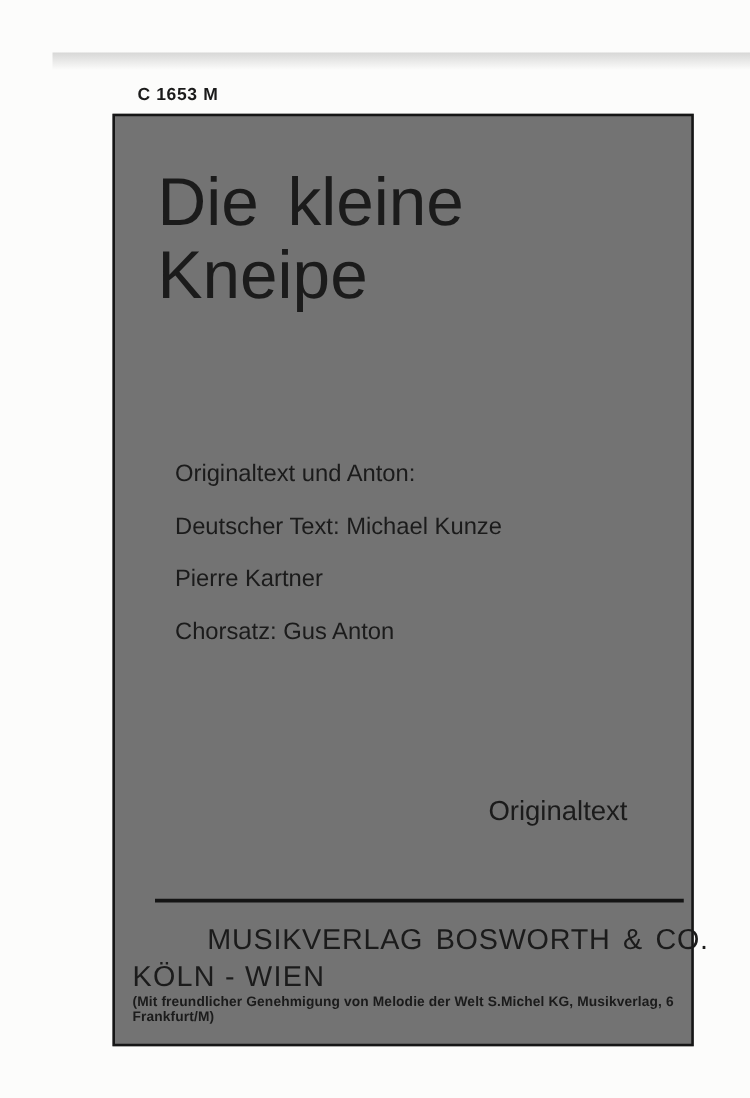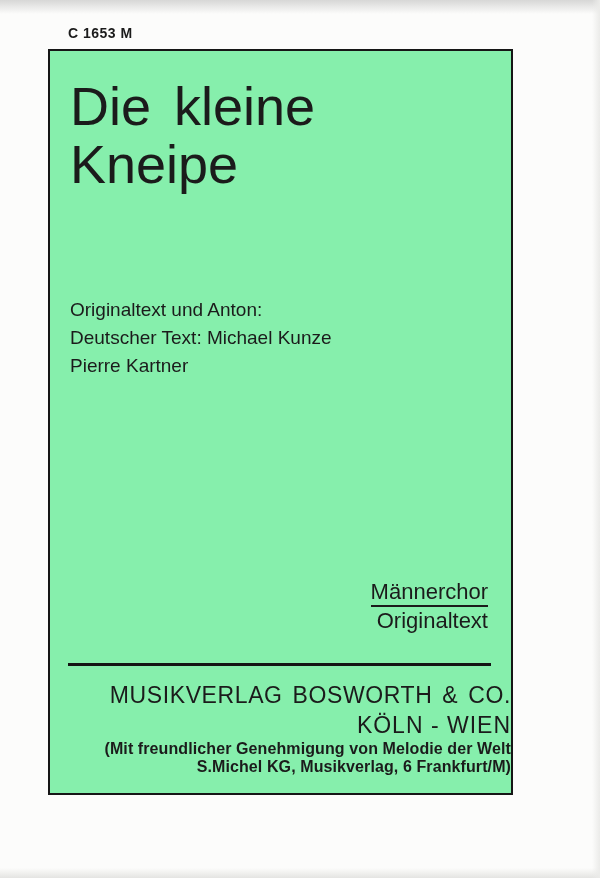--- a/index.html
+++ b/index.html
@@ -1,15 +1,15 @@
 <!DOCTYPE html>
 <html><head>
 <meta charset="utf-8">
 <style>
-  * { margin: 0; padding: 0; box-sizing: border-box; }
+  * { margin: 14px; padding: 0; box-sizing: border-box; }
   html, body { width: 600px; height: 878px; }
   body {
     position: relative;
     font-family: "Liberation Sans", "DejaVu Sans", sans-serif;
     background: #fcfcfb;
     color: #1b1b1b;
     overflow: hidden;
   }
   
   .scan-edge-top {
@@ -30,21 +30,21 @@
 
   .plate-number {
     position: absolute; left: 68px; top: 25px;
     font-size: 14px; font-weight: bold; letter-spacing: 0.5px;
   }
 
   .cover-box {
     position: absolute; left: 48px; top: 49px;
     width: 465px; height: 746px;
     border: 2px solid #161616;
-    background: #86efac;
+    background: #737373;
   }
 
   .work-title {
     position: absolute; left: 20px; top: 26px;
     font-size: 54px; line-height: 58px; font-weight: 500;
     letter-spacing: 0px; word-spacing: 8px;
     white-space: pre-line;
   }
   .work-subtitle {
     position: absolute; left: 20px; top: 146px;
@@ -74,27 +74,27 @@
     background: #141414;
   }
 
   .publisher-name {
     position: absolute; left: 0; top: 631px; width: 100%;
     text-align: right;
     font-size: 23px; font-weight: 500; letter-spacing: 0.6px; word-spacing: 3px;
   }
   .publisher-cities {
     position: absolute; left: 0; top: 661px; width: 100%;
-    text-align: right;
+    text-align: left;
     font-size: 23px; font-weight: 500; letter-spacing: 1px;
   }
   .license-note {
     position: absolute; left: 0; top: 689px; width: 100%;
-    text-align: right;
-    font-size: 16px; font-weight: bold; letter-spacing: 0.1px;
+    text-align: left;
+    font-size: 11px; font-weight: bold; letter-spacing: 0.1px;
   }
 </style>
 </head>
 <body>
 
 <div class="scan-edge-top"></div>
 <div class="scan-edge-bottom"></div>
 <div class="scan-edge-right"></div>
 
 <div class="plate-number">C 1653 M</div>
@@ -102,24 +102,24 @@
 <div class="cover-box">
 
   <h1 class="work-title">Die kleine
 Kneipe</h1>
 
 
   <div class="credits-block">
     <div>Originaltext und Anton:</div>
     <div>Deutscher Text: Michael Kunze</div>
     <div>Pierre Kartner</div>
+    <div>Chorsatz: Gus Anton</div>
   </div>
 
   <div class="edition-block">
-    <span class="edition-chorus">Männerchor</span>
     <span class="edition-part">Originaltext</span>
   </div>
 
   <div class="divider-rule"></div>
 
   <div class="publisher-name">MUSIKVERLAG BOSWORTH &amp; CO.</div>
 
   <div class="publisher-cities">KÖLN - WIEN</div>
 
   <div class="license-note">(Mit freundlicher Genehmigung von Melodie der Welt S.Michel KG, Musikverlag, 6 Frankfurt/M)</div>

